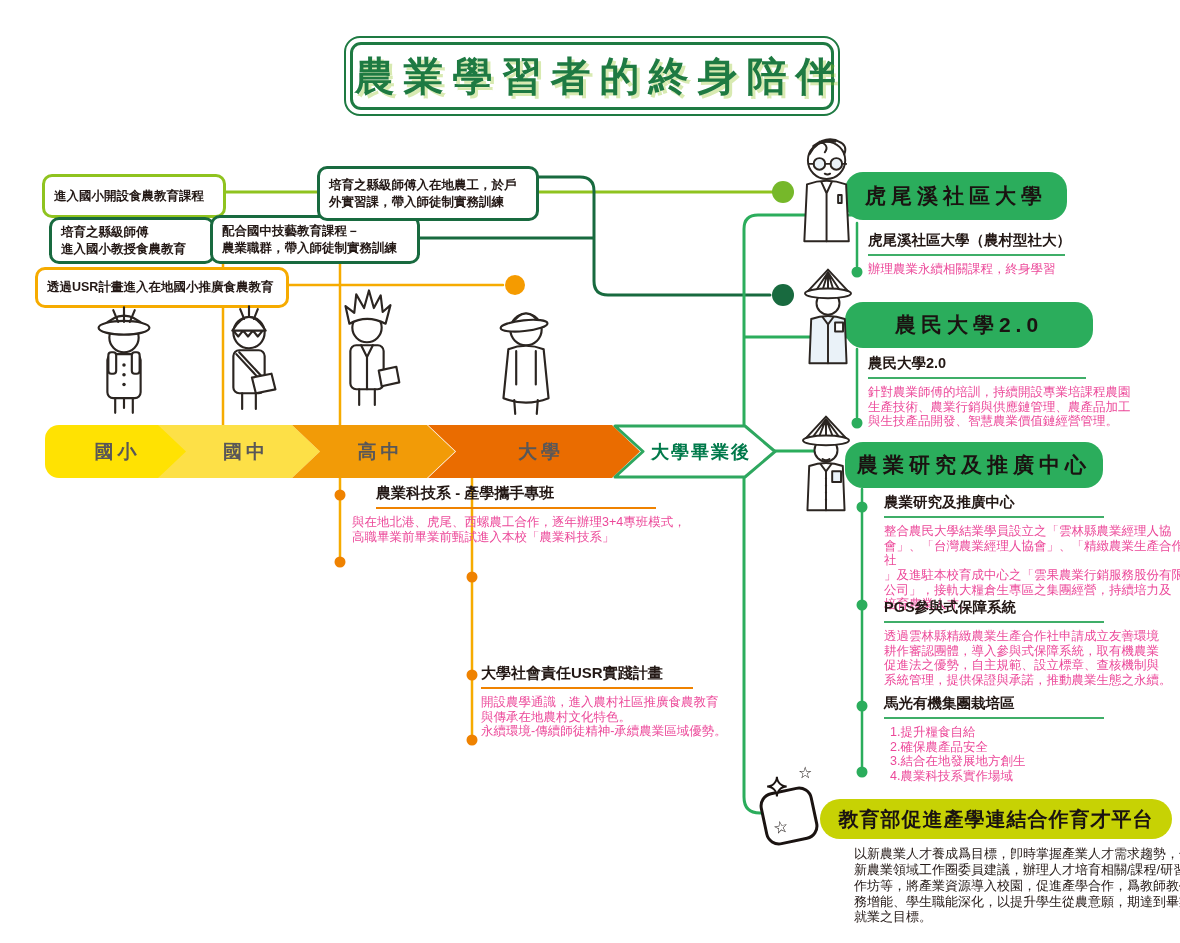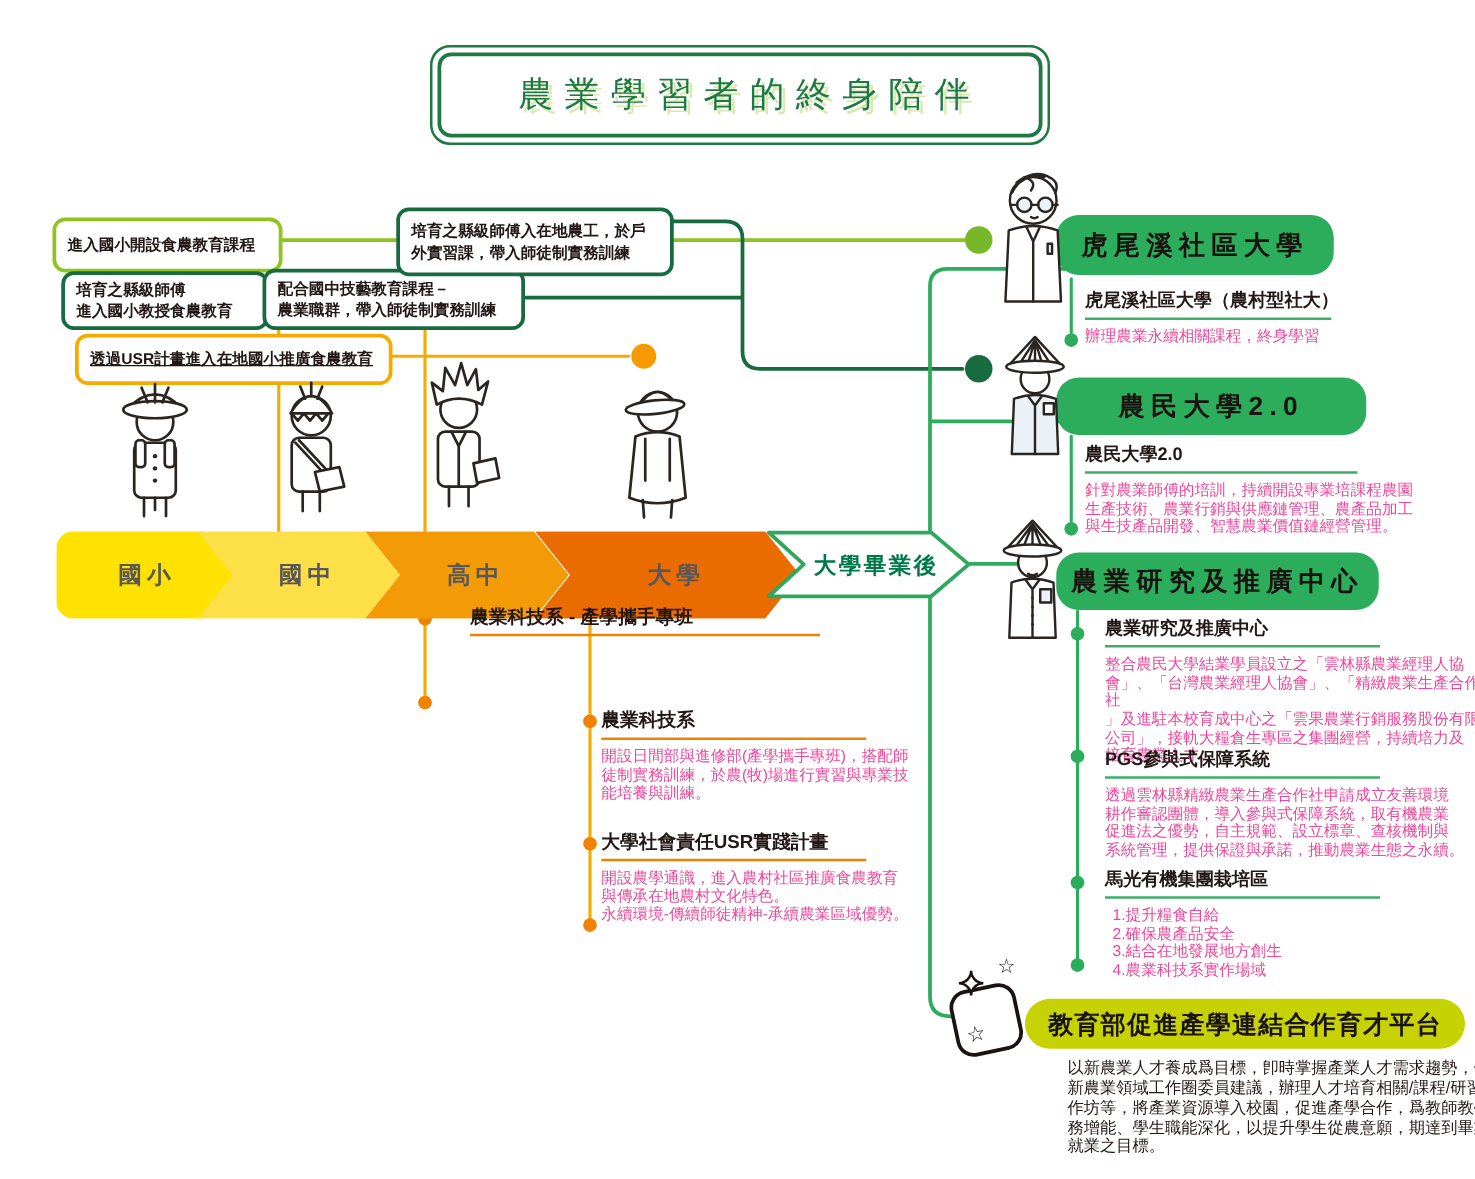--- a/index.html
+++ b/index.html
@@ -4,30 +4,30 @@
 <style>
   html,body{margin:0;padding:0;background:#fff;}
   #canvas{position:relative;width:1180px;height:943px;background:#fff;overflow:hidden;
           font-family:"Liberation Sans","DejaVu Sans",sans-serif;color:#231815;}
   .lines{position:absolute;left:0;top:0;z-index:1;pointer-events:none;}
   
   #title-frame{position:absolute;left:344px;top:36px;width:492px;height:76px;
     border:2px solid #1E7A42;border-radius:16px;z-index:2;}
   #title-inner{position:absolute;inset:4px;border:3px solid #1E7A42;border-radius:11px;
     display:flex;align-items:center;justify-content:center;}
-  #title-text{font-size:28px;font-weight:normal;color:#1E7A42;letter-spacing:9px;
+  #title-text{font-size:40px;font-weight:bold;color:#1E7A42;letter-spacing:9px;
     text-shadow:3px 3px 0 rgba(143,195,31,.35);white-space:nowrap;padding-left:15px;}
   
   .box{position:absolute;background:#fff;border:3px solid #186A3F;border-radius:10px;
     font-weight:bold;font-size:12.5px;line-height:1.35;padding:4px 9px;color:#231815;
     white-space:pre-line;z-index:2;display:flex;align-items:center;}
   .box.lime{border-color:#8FC31F;}
   .box.orange{border-color:#F6AB00;}
   
-  .chev{position:absolute;top:425px;height:70px;display:flex;align-items:center;
+  .chev{position:absolute;top:425px;height:53px;display:flex;align-items:center;
     justify-content:center;font-weight:bold;font-size:19px;color:#595757;
     letter-spacing:4px;z-index:2;padding-left:14px;box-sizing:border-box;}
   .notch{clip-path:polygon(0 0,calc(100% - 28px) 0,100% 50%,calc(100% - 28px) 100%,0 100%,28px 50%);}
   #st1{left:45px;width:145px;background:#FFE202;border-radius:14px 0 0 14px;
        clip-path:polygon(0 0,calc(100% - 28px) 0,100% 50%,calc(100% - 28px) 100%,0 100%);padding-left:0;}
   #st2{left:158px;width:162px;background:#fde047;font-family:Liberation Mono, monospace;}
   #st3{left:292px;width:163px;background:#F29B07;}
   #st4{left:428px;width:212px;background:#EA6C00;}
   #st5{position:absolute;left:612px;top:423px;z-index:2;}
   #st5-label{position:absolute;left:636px;top:425px;width:130px;height:53px;z-index:2;
@@ -97,21 +97,21 @@
     <div id="title-inner">
       <div id="title-text">農業學習者的終身陪伴</div>
     </div>
   </div>
 
   <div class="box lime" style="left:42px;top:174px;width:160px;height:30px;">進入國小開設食農教育課程</div>
   <div class="box" style="left:49px;top:217px;width:142px;height:33px;">培育之縣級師傅
 進入國小教授食農教育</div>
   <div class="box" style="left:210px;top:215px;width:186px;height:35px;">配合國中技藝教育課程－
 農業職群，帶入師徒制實務訓練</div>
-  <div class="box orange" style="left:60px;top:267px;width:230px;height:27px;text-decoration:underline;">透過USR計畫進入在地國小推廣食農教育</div>
+  <div class="box orange" style="left:35px;top:267px;width:230px;height:27px;">透過USR計畫進入在地國小推廣食農教育</div>
   <div class="box" style="left:317px;top:166px;width:198px;height:41px;">培育之縣級師傅入在地農工，於戶
 外實習課，帶入師徒制實務訓練</div>
 
   <div class="chev" id="st1">
       <span>國小</span>
     </div>
   <div class="chev notch" id="st2">
       <span>國中</span>
     </div>
   <div class="chev notch" id="st3">
@@ -120,26 +120,22 @@
   <div class="chev notch" id="st4">
       <span>大學</span>
     </div>
   <svg id="st5" width="166" height="57">
     <polygon points="3,3 133,3 163,28.5 133,54 3,54 31,28.5" fill="#fff" stroke="#2EA75F" stroke-width="3" stroke-linejoin="round"></polygon>
   </svg>
   <div id="st5-label">大學畢業後</div>
 
   <div class="entry orange" style="left:352px;top:484px;width:420px;">
     <div class="ehead" style="width:280px;margin-left:24px;">農業科技系 - 產學攜手專班</div>
-  </div>
-  <div class="entry orange" style="left:481px;top:567px;width:295px;">
-    <div class="ehead" style="width:212px;">農業科技系</div>
-    <div class="ebody">開設日間部與進修部(產學攜手專班)，搭配師
-徒制實務訓練，於農(牧)場進行實習與專業技
-能培養與訓練。</div>
+    <div class="ebody">與在地北港、虎尾、西螺農工合作，逐年辦理3+4專班模式，
+高職畢業前畢業前甄試進入本校「農業科技系」</div>
   </div>
   <div class="entry orange" style="left:481px;top:664px;width:295px;">
     <div class="ehead" style="width:212px;">大學社會責任USR實踐計畫</div>
     <div class="ebody">開設農學通識，進入農村社區推廣食農教育
 與傳承在地農村文化特色。
 永續環境-傳續師徒精神-承續農業區域優勢。</div>
   </div>
 
   <div class="banner" style="left:845px;top:172px;width:222px;height:48px;">虎尾溪社區大學</div>
   <div class="banner" style="left:845px;top:302px;width:248px;height:46px;">農民大學2.0</div>

